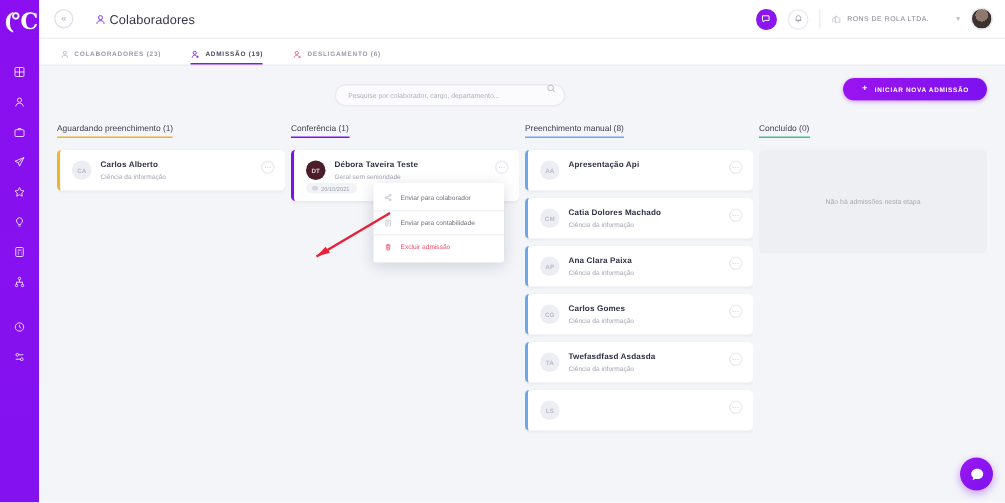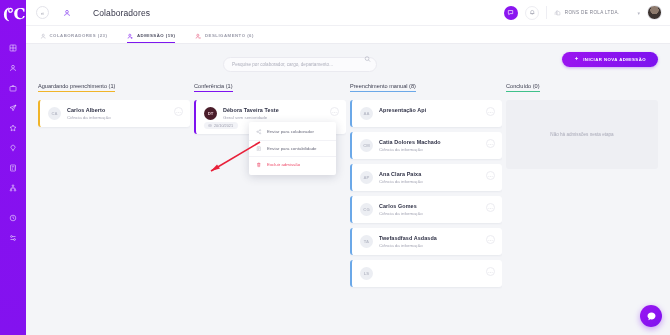--- a/index.html
+++ b/index.html
@@ -45,21 +45,21 @@
     height: 26px; background: #ffffff;
     display: flex; align-items: center; padding: 0 8px 0 10px;
     border-bottom: 1px solid #f0f0f4;
     flex: 0 0 26px;
   }
   .collapse-btn {
     width: 13px; height: 13px; border: 1px solid #e3e3ea; border-radius: 50%;
     display: flex; align-items: center; justify-content: center;
     color: #a9aab6; font-size: 6px; cursor: pointer; background: #fff;
   }
-  .page-title-wrap { display: flex; align-items: center; gap: 22px; margin-left: 14px; }
+  .page-title-wrap { display: flex; align-items: center; gap: 2px; margin-left: 14px; }
   .page-title-ico { color: #7b2ff0; display: flex; }
   .page-title {
     font-size: 8.5px; color: #343447; font-weight: 400; letter-spacing: .1px;
   }
   .topbar-right { margin-left: auto; display: flex; align-items: center; gap: 7px; }
   .chip-round {
     width: 14px; height: 14px; border-radius: 50%;
     display: flex; align-items: center; justify-content: center;
   }
   .chip-purple { background: #8b16f0; color: #fff; }

